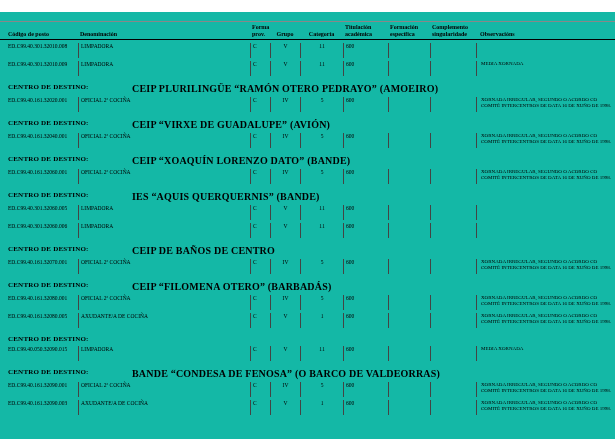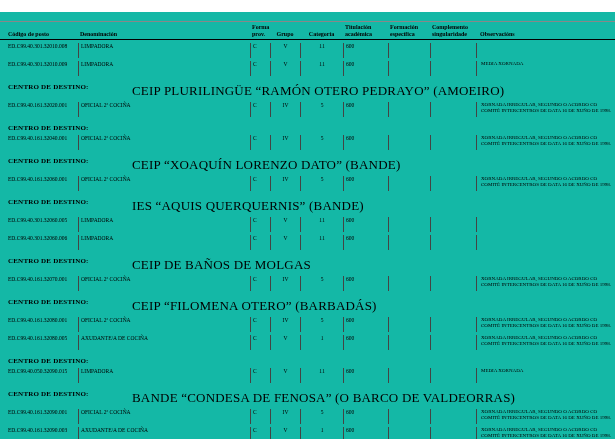--- a/index.html
+++ b/index.html
@@ -44,21 +44,21 @@
   .row .col-code{border-left:none;}
   .row .col-obs{font-size:5px;line-height:6px;}
   .row .col-code,.row .col-denom{text-transform:uppercase;}
 
   
   .block-head{display:flex;margin-top:7px;margin-bottom:2px;}
   .bh-label{
     width:132px;padding-left:8px;box-sizing:border-box;
     font-weight:bold;font-size:7px;letter-spacing:.2px;
   }
-  .bh-name{font-weight:normal;font-size:13px;letter-spacing:.2px;}
+  .bh-name{font-weight:bold;font-size:10px;letter-spacing:.2px;}
 </style>
 </head>
 <body>
 
 <div class="doc">
 
   <div class="cells table-head">
     <span class="c col-code">Código de posto</span>
     <span class="c col-denom">Denominación</span>
     <span class="c col-forma">Forma
@@ -111,20 +111,21 @@
     <span class="c col-grupo">IV</span>
     <span class="c col-cat">5</span>
     <span class="c col-tit">600</span>
     <span class="c col-form"></span>
     <span class="c col-comp"></span>
     <span class="c col-obs">XORNADA IRREGULAR, SEGUNDO O ACORDO CO COMITÉ INTERCENTROS DE DATA 16 DE XUÑO DE 1998.</span>
   </div>
 
   <div class="block-head">
     <span class="bh-label">CENTRO DE DESTINO:</span>
+    <span class="bh-name">CEIP “VIRXE DE GUADALUPE” (AVIÓN)</span>
   </div>
 
   <div class="cells row">
     <span class="c col-code">ED.C99.40.161.32040.001</span>
     <span class="c col-denom">OFICIAL 2ª COCIÑA</span>
     <span class="c col-forma">C</span>
     <span class="c col-grupo">IV</span>
     <span class="c col-cat">5</span>
     <span class="c col-tit">600</span>
     <span class="c col-form"></span>
@@ -173,21 +174,21 @@
     <span class="c col-grupo">V</span>
     <span class="c col-cat">11</span>
     <span class="c col-tit">600</span>
     <span class="c col-form"></span>
     <span class="c col-comp"></span>
     <span class="c col-obs"></span>
   </div>
 
   <div class="block-head">
     <span class="bh-label">CENTRO DE DESTINO:</span>
-    <span class="bh-name">CEIP DE BAÑOS DE MOLGAS</span>
+    <span class="bh-name">CEIP DE BAÑOS DE CENTRO</span>
   </div>
 
   <div class="cells row">
     <span class="c col-code">ED.C99.40.161.32070.001</span>
     <span class="c col-denom">OFICIAL 2ª COCIÑA</span>
     <span class="c col-forma">C</span>
     <span class="c col-grupo">IV</span>
     <span class="c col-cat">5</span>
     <span class="c col-tit">600</span>
     <span class="c col-form"></span>

